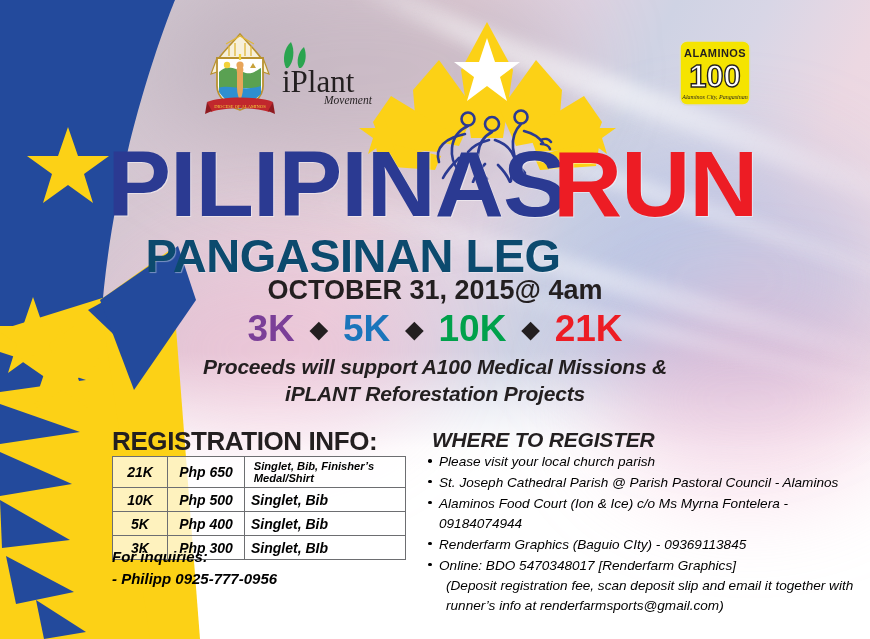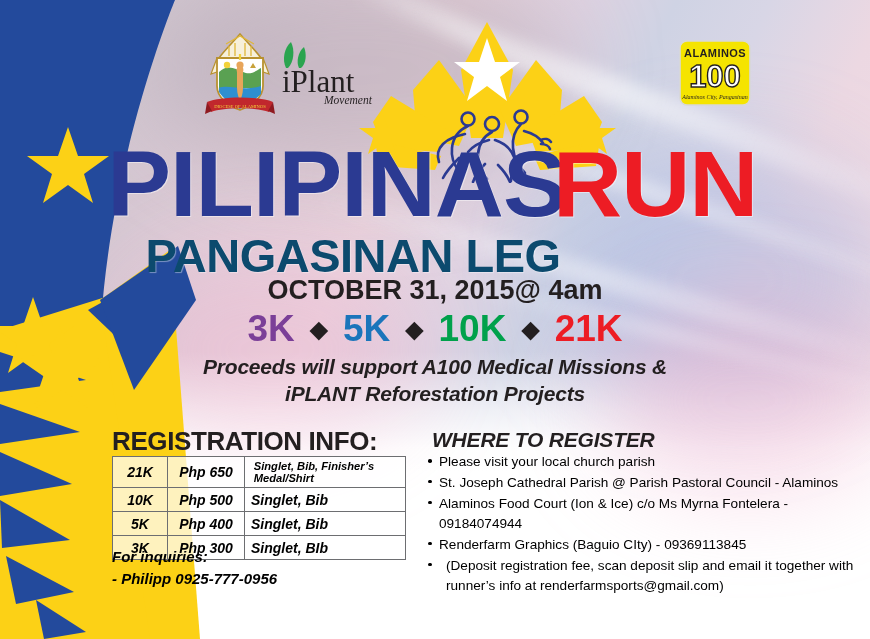--- a/index.html
+++ b/index.html
@@ -136,21 +136,21 @@
 
   
   .wtr-title{
     position:absolute;left:432px;top:428px;
     font-size:21px;font-weight:bold;font-style:italic;color:#231f20;
     letter-spacing:-.2px;
   }
   .wtr-list{
     position:absolute;left:426px;top:452px;width:440px;
     margin:0;padding:0;list-style:none;
-    font-size:13.6px;color:#000;
+    font-size:13.6px;font-style:italic;color:#000;
     line-height:1.47;
   }
   .wtr-list li{position:relative;padding-left:13px;margin-bottom:1px;}
   .wtr-list li .bullet{
     position:absolute;left:2px;top:7px;width:3.5px;height:3.5px;
     border-radius:50%;background:#000;
   }
   .wtr-list li .sub{display:block;padding-left:7px;}
 </style>
 </head>
@@ -361,17 +361,18 @@
     <li>
       <span class="bullet"></span>
       <span>Alaminos Food Court (Ion &amp; Ice) c/o Ms Myrna Fontelera - 09184074944</span>
     </li>
     <li>
       <span class="bullet"></span>
       <span>Renderfarm Graphics (Baguio CIty) - 09369113845</span>
     </li>
     <li>
       <span class="bullet"></span>
+      <span>Online: BDO 5470348017 [Renderfarm Graphics]</span>
       <span class="sub">(Deposit registration fee, scan deposit slip and email it together with runner’s info at renderfarmsports@gmail.com)</span>
     </li>
   </ul>
 
 </div>
 
 </body></html>

